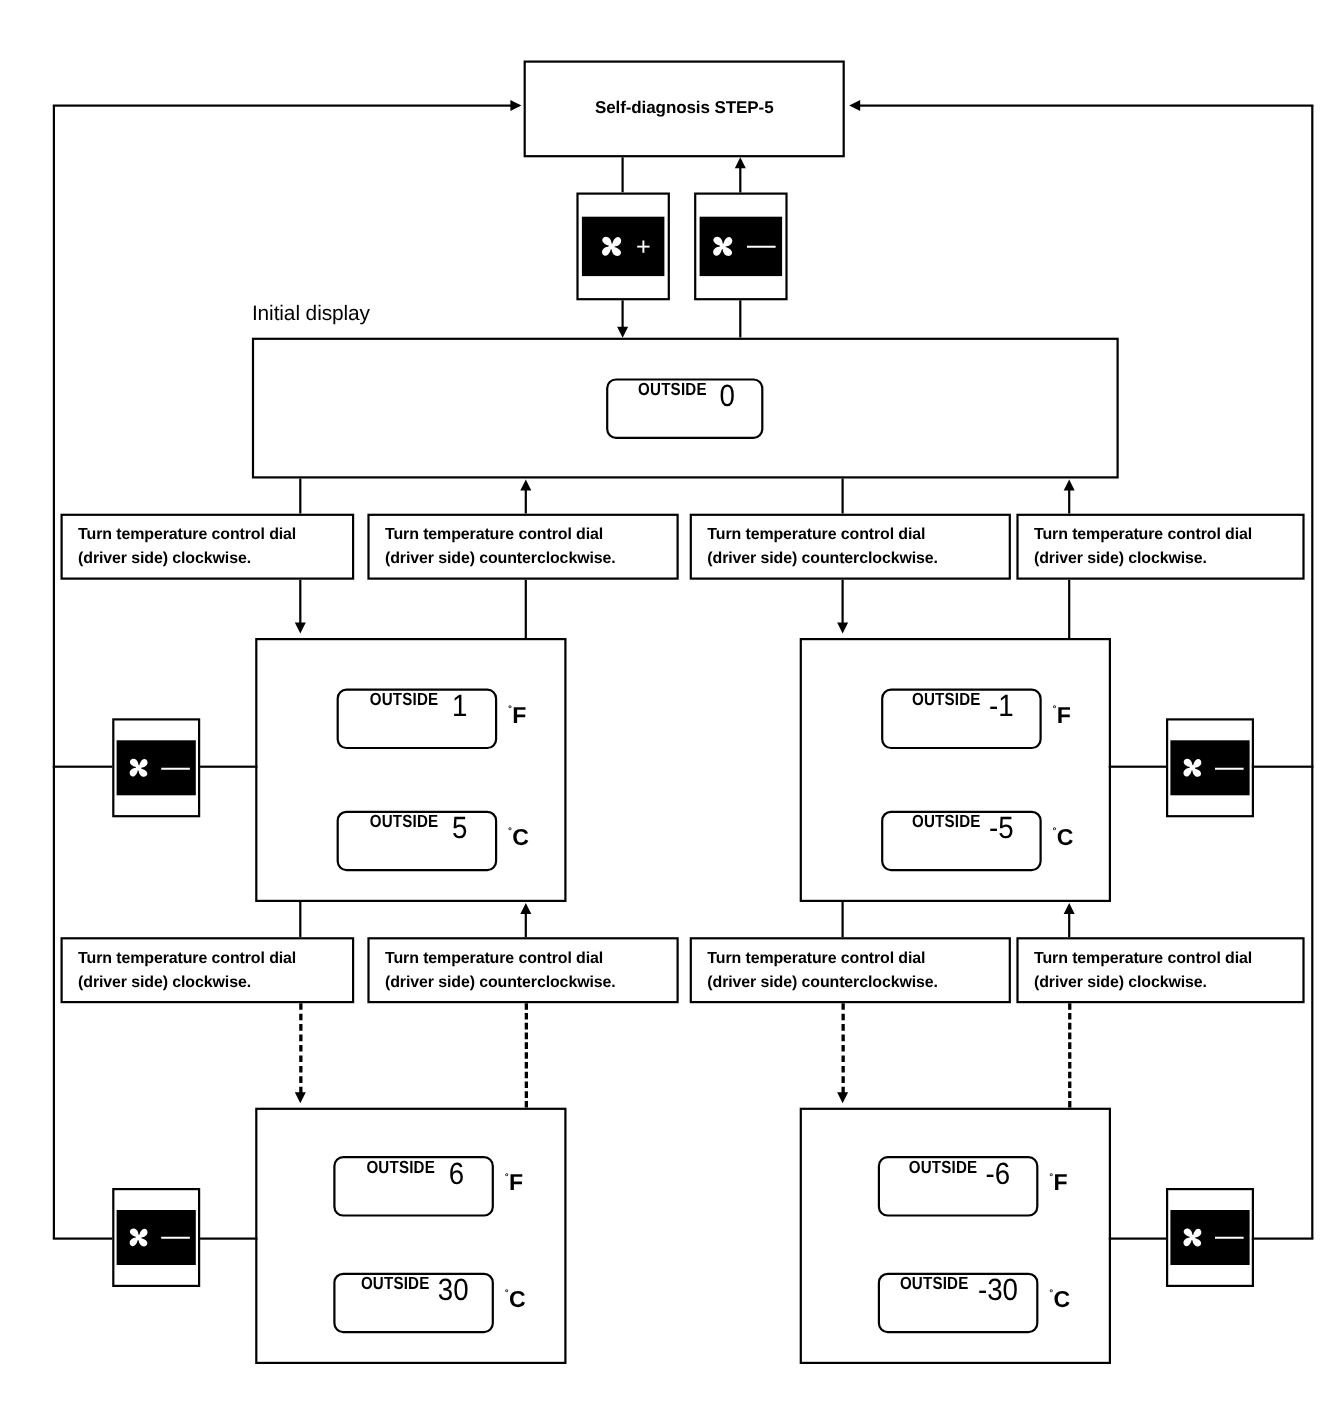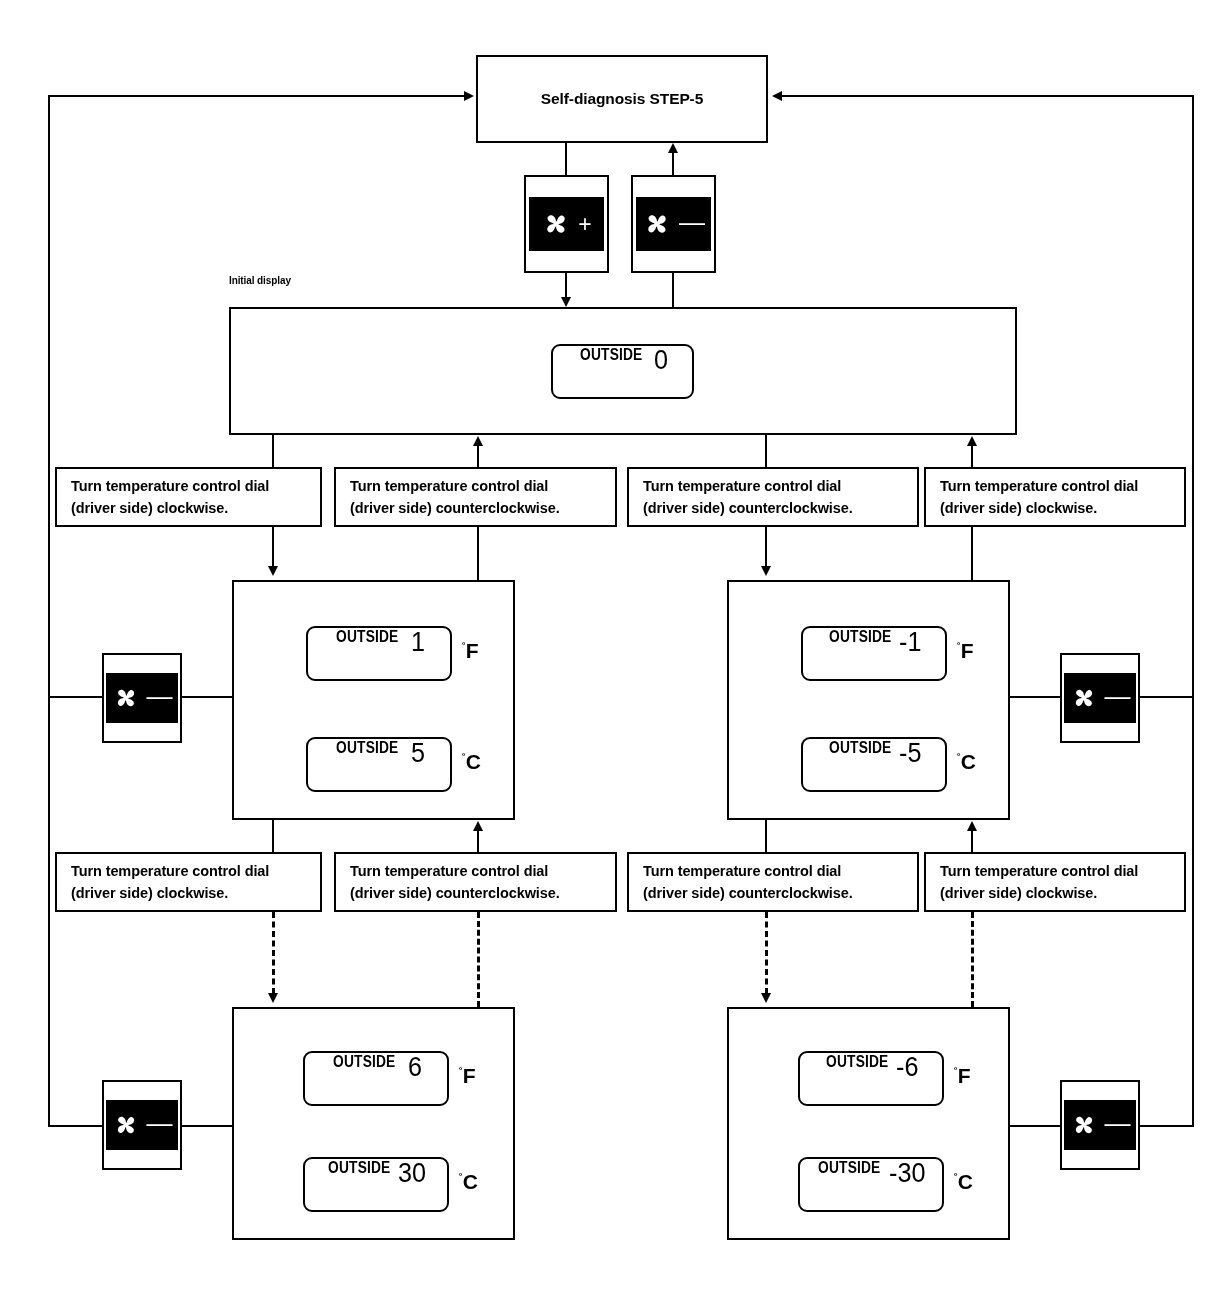--- a/index.html
+++ b/index.html
@@ -37,22 +37,22 @@
     padding-left: 14px;
     font-size: 14.5px;
     line-height: 1.55;
     font-weight: 600;
     letter-spacing: -0.1px;
   }
   .instr span { display: block; white-space: nowrap; }
 
   .caption {
     position: absolute;
-    font-size: 10px;
-    font-weight: 700;
+    font-size: 19px;
+    font-weight: 400;
     letter-spacing: -0.1px;
     white-space: nowrap;
   }
 
   .title-box {
     display: flex;
     align-items: center;
     justify-content: center;
     font-size: 15.5px;
     font-weight: 600;

